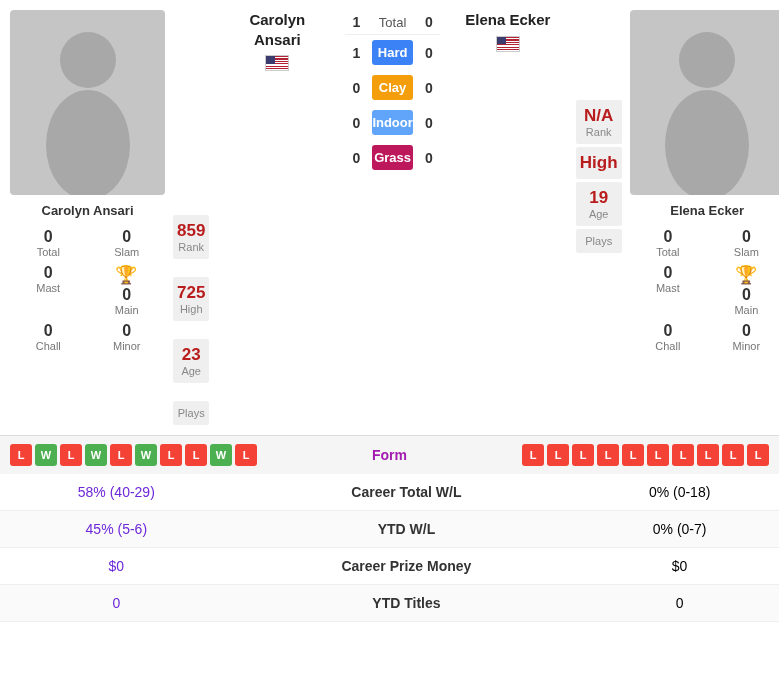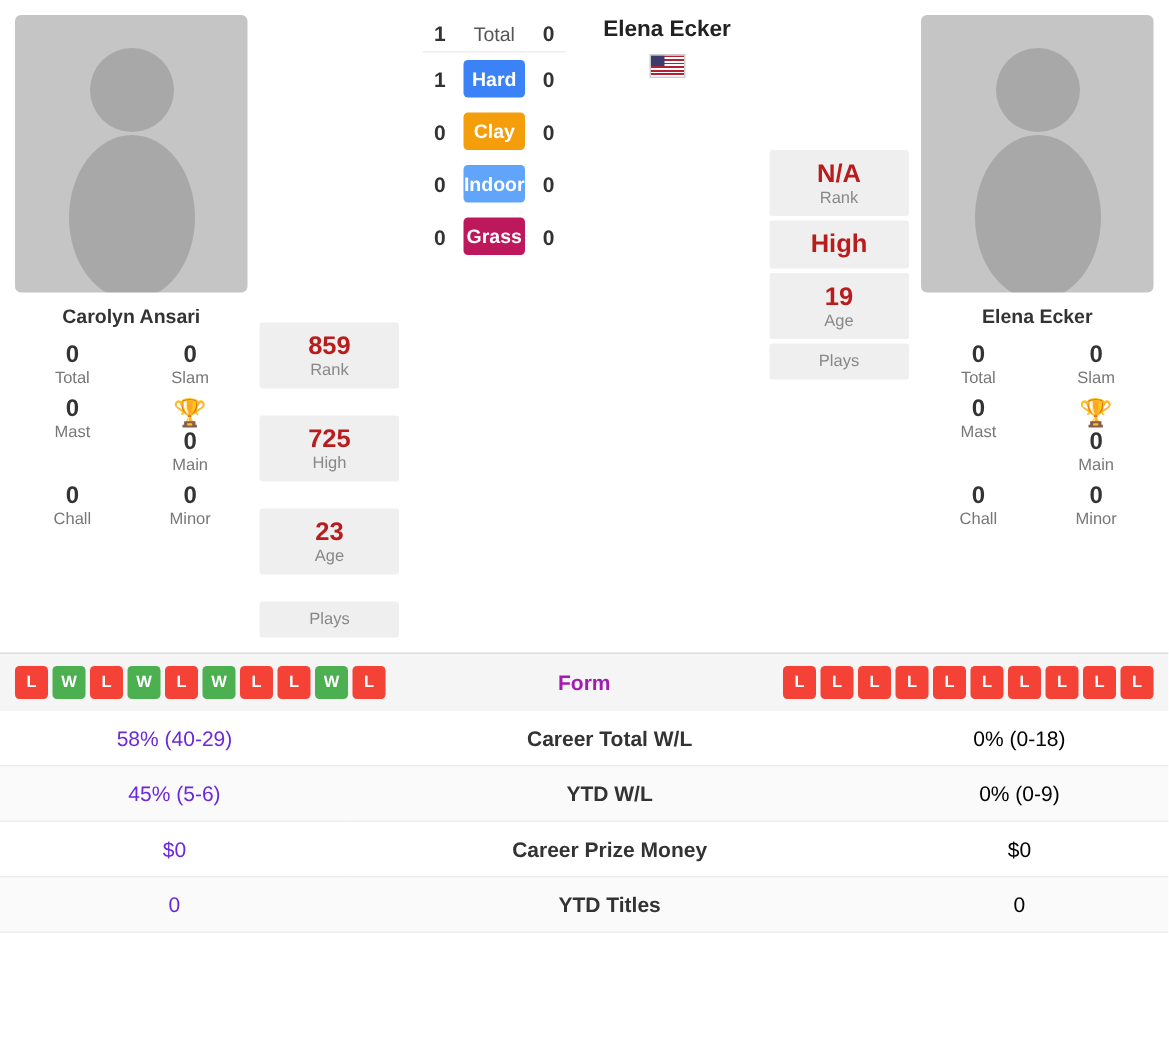--- a/index.html
+++ b/index.html
@@ -342,20 +342,29 @@
       </div>
       <div class="info-block">
         <div class="lbl">Plays</div>
       </div>
     </div>
 
     <div class="col-center">
 
       <div class="center-name-row">
 
+        <div class="name-flag-block">
+          <div class="big-name">Carolyn<br>Ansari</div>
+          <div style="display:flex;justify-content:center;margin-top:4px;">
+            <div class="flag-us">
+              <div class="flag-us-inner"></div>
+              <div class="flag-us-canton"></div>
+            </div>
+          </div>
+        </div>
 
         <div class="surfaces-block">
           <div class="t-row">
             <span class="t-num">1</span>
             <span class="t-label">Total</span>
             <span class="t-num">0</span>
           </div>
           <div class="s-row">
             <span class="s-num">1</span>
             <span class="s-badge" style="background:#3b82f6;">Hard</span>
@@ -477,21 +486,21 @@
   <table class="stats-table">
     <tbody>
         <tr>
       <td class="left-val">58% (40-29)</td>
       <td class="center-label">Career Total W/L</td>
       <td class="right-val">0% (0-18)</td>
     </tr>
     <tr>
       <td class="left-val">45% (5-6)</td>
       <td class="center-label">YTD W/L</td>
-      <td class="right-val">0% (0-9)</td>
+      <td class="right-val">0% (0-7)</td>
     </tr>
     <tr>
       <td class="left-val">$0</td>
       <td class="center-label">Career Prize Money</td>
       <td class="right-val">$0</td>
     </tr>
     <tr>
       <td class="left-val">0</td>
       <td class="center-label">YTD Titles</td>
       <td class="right-val">0</td>

